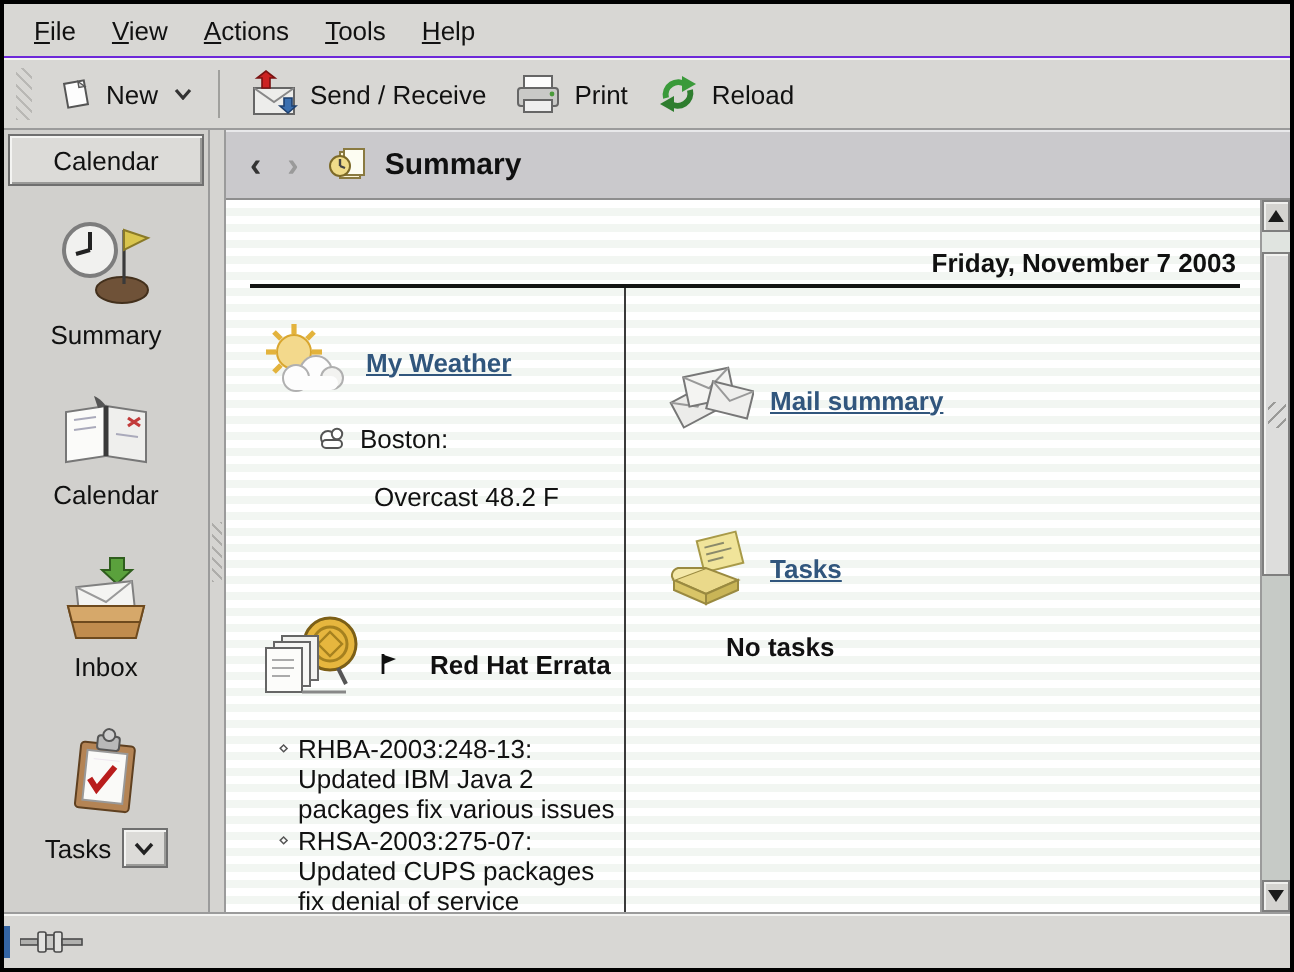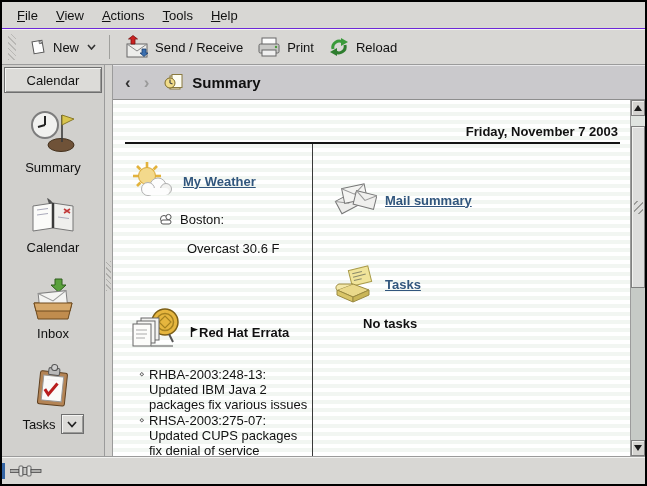--- a/index.html
+++ b/index.html
@@ -57,21 +57,21 @@
   .content { flex: 1 1 auto; overflow: hidden; padding: 24px 6px 0 8px;
     background: repeating-linear-gradient(180deg, #ffffff 0 4px, #f2f6f2 4px 8px); }
   .date-row { text-align: right; font-weight: bold; padding-right: 6px; }
   .rule { height: 2px; background: #141414; margin: 3px 4px 0 4px; }
   .columns { display: flex; }
   .col-left { width: 192px; flex: 0 0 auto; border-right: 1px solid #3a3a3a; padding: 16px 6px 0 8px; }
   .col-right { flex: 1 1 auto; padding: 36px 8px 0 20px; }
 
   .section-head { display: flex; align-items: center; gap: 8px; }
   .link { font-weight: bold; color: #31567d; text-decoration: underline; cursor: pointer; }
-  .plain-title { font-weight: bold; color: #111; display: flex; align-items: center; gap: 1px; text-align: right; }
+  .plain-title { font-weight: bold; color: #111; display: flex; align-items: center; gap: 17px; text-align: right; }
 
   .boston-row { display: flex; align-items: center; gap: 6px; margin: 10px 0 0 28px; }
   .boston { font-weight: normal; }
   .conditions { margin: 14px 0 0 58px; }
 
   .errata-head { margin-top: 50px; display: flex; align-items: center; gap: 4px; }
   .errata-list { margin: 9px 0 0 10px; list-style: none; }
   .errata-list li { position: relative; padding-left: 10px; width: 172px; line-height: 15px; margin-bottom: 1px; }
   .errata-list li::before { content: "\22C4"; position: absolute; left: 0; top: 0; font-size: 9px; color: #555; }
 
@@ -307,21 +307,21 @@
                 <span class="icon">
                   <svg width="17" height="13" viewBox="0 0 17 13">
                     <circle cx="7" cy="6" r="3.5" fill="#fff" stroke="#555"></circle>
                     <circle cx="11.5" cy="4" r="2.6" fill="#fff" stroke="#555"></circle>
                     <rect x="4" y="7" width="10" height="4" rx="2" fill="#fff" stroke="#555"></rect>
                   </svg>
                 </span>
                 <span class="boston">Boston:</span>
               </div>
 
-              <div class="conditions">Overcast 30.6 F</div>
+              <div class="conditions">Overcast 48.2 F</div>
 
               <div class="errata-head">
                 <span class="icon" style="margin-right:3px;">
                   <svg width="54" height="52" viewBox="0 0 54 52">
                     <circle cx="36" cy="16" r="13" fill="#e6b63e" stroke="#7c5f16" stroke-width="1.5"></circle>
                     <circle cx="36" cy="16" r="8.5" fill="none" stroke="#a5811f" stroke-width="1.5"></circle>
                     <path d="M30 16l6-6 6 6-6 6z" fill="none" stroke="#a5811f" stroke-width="1.2"></path>
                     <line x1="40" y1="28" x2="44" y2="36" stroke="#555" stroke-width="2"></line>
                     <rect x="12" y="12" width="18" height="22" fill="#f2f2f0" stroke="#666"></rect>
                     <rect x="8" y="15" width="18" height="22" fill="#f7f7f5" stroke="#666"></rect>

